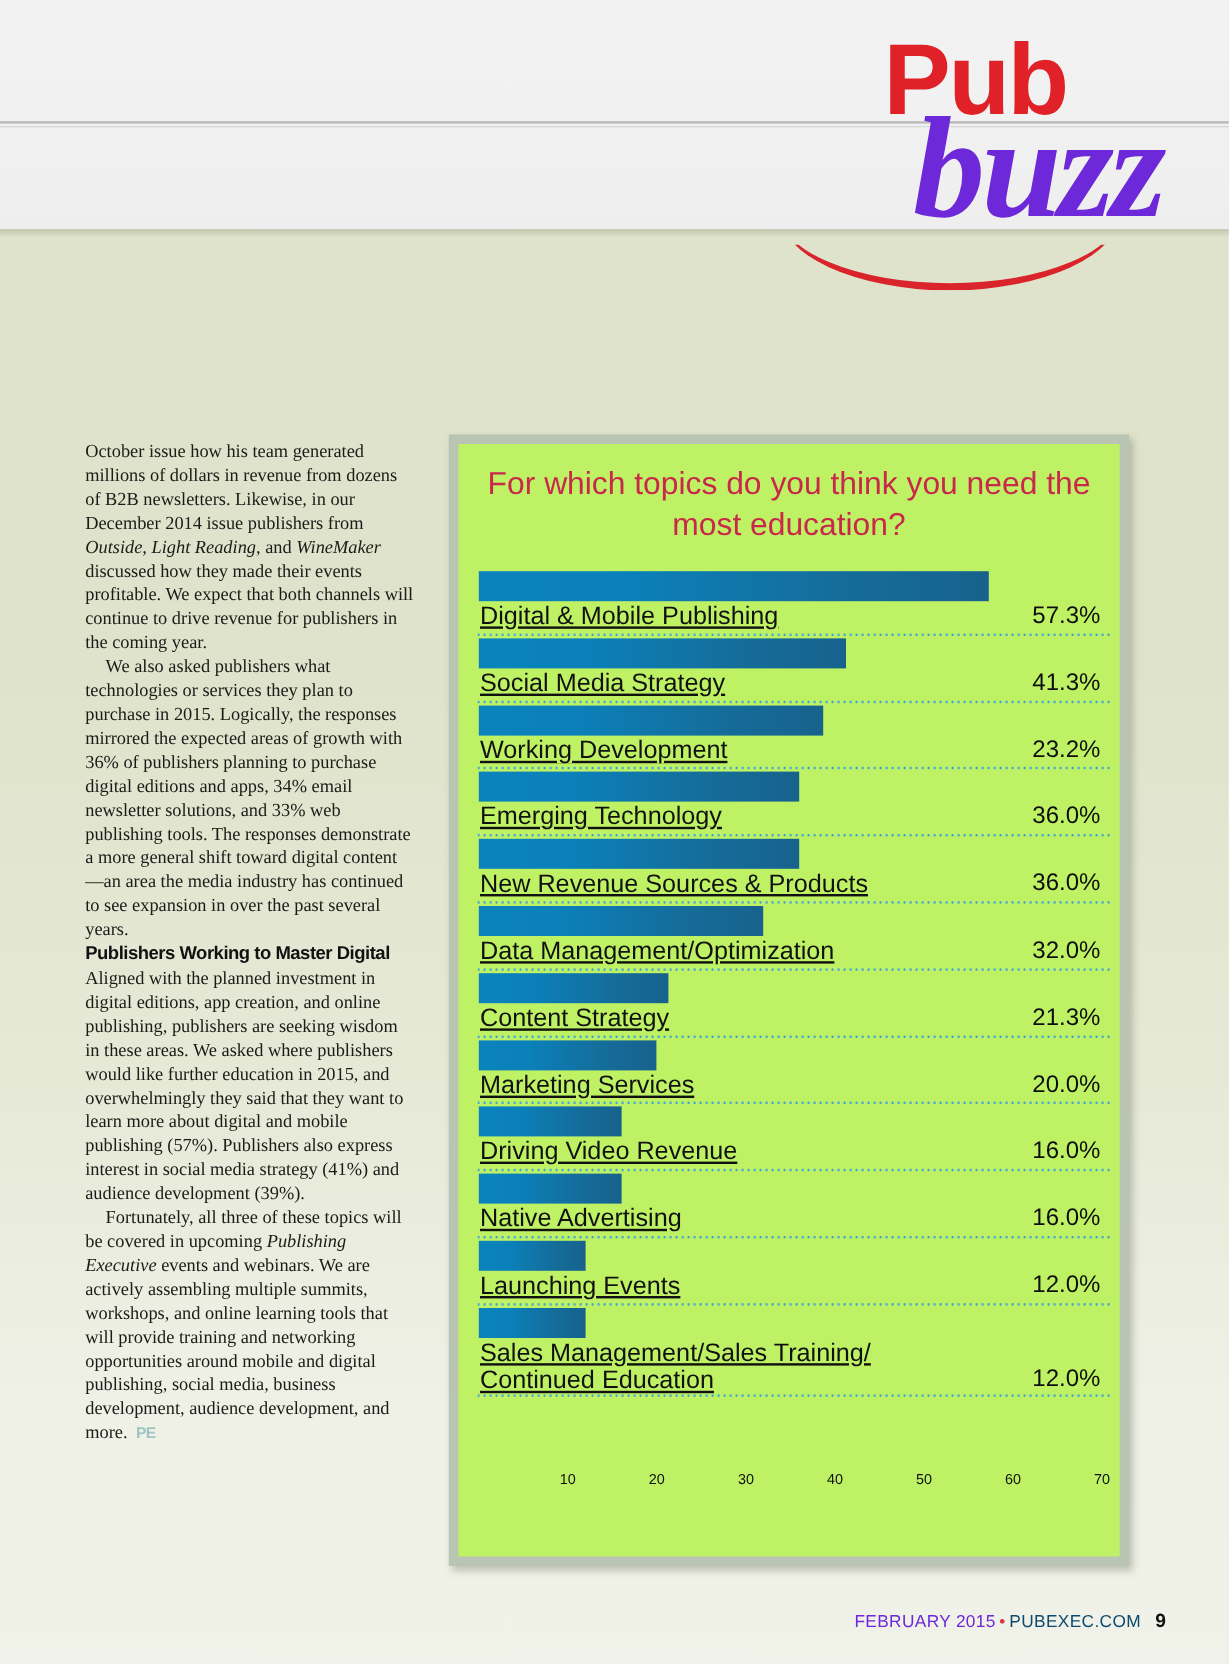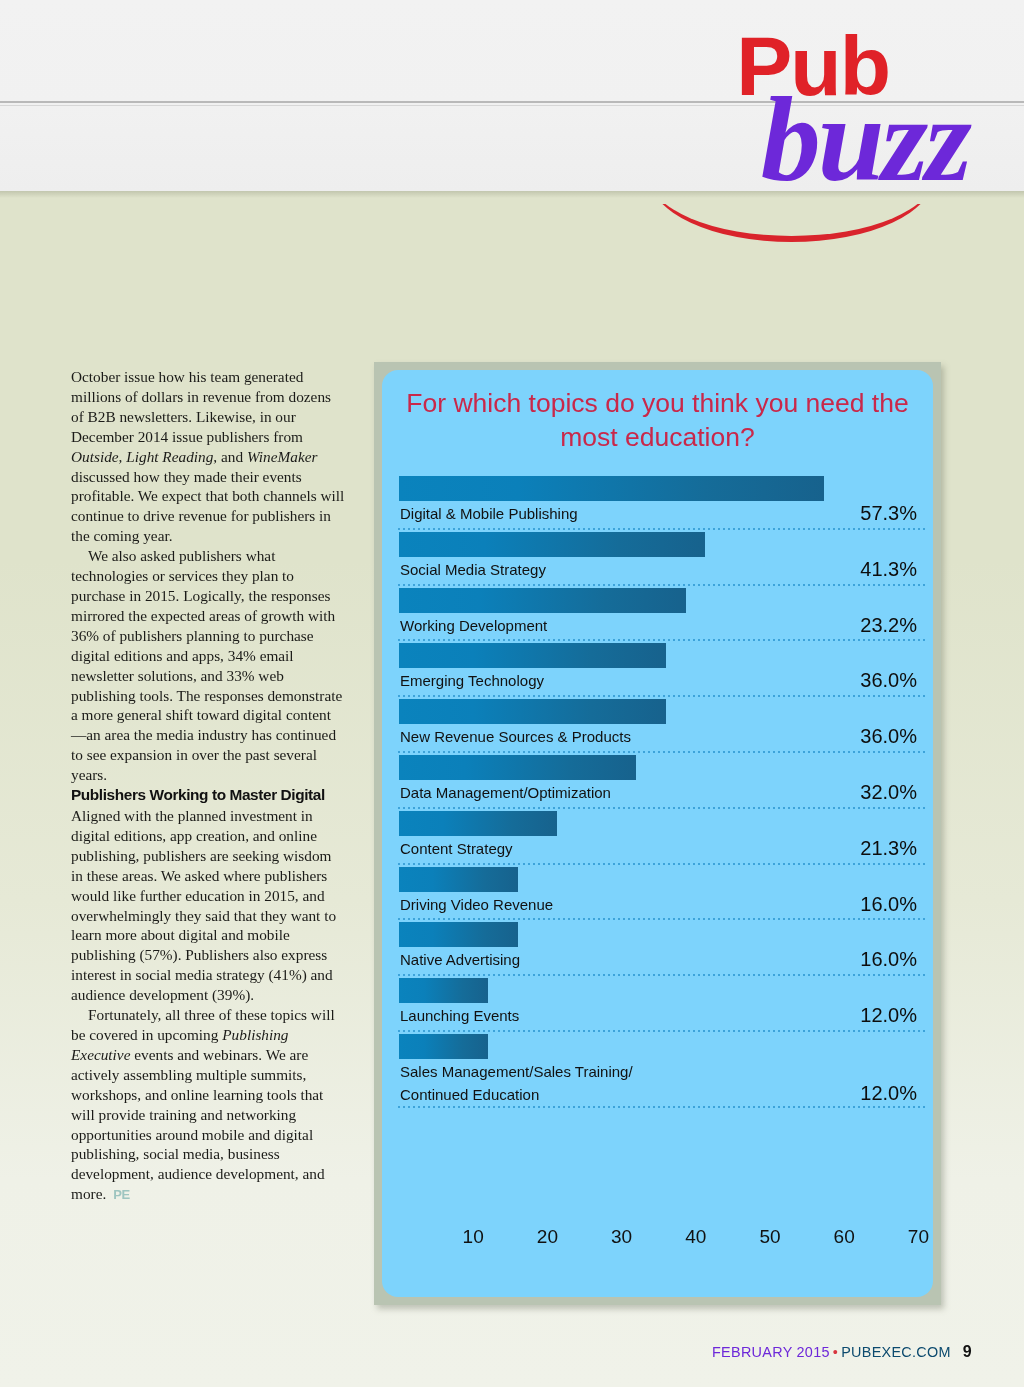--- a/index.html
+++ b/index.html
@@ -64,22 +64,21 @@
 
   
   .chart-frame{
     position:absolute;left:374px;top:362px;width:567px;height:943px;
     background:#b9c4b2;
     box-shadow:3px 4px 6px rgba(100,105,90,0.35);
     z-index:5;
   }
   .chart-panel{
     position:absolute;left:8px;top:8px;right:8px;bottom:8px;
-    background:#7dd3fc;
-    border-radius:16px;
+    background:#bef264;
   }
   .chart-title{
     position:absolute;left:20px;top:16px;right:20px;
     text-align:center;
     font-family:"Liberation Sans", sans-serif;
     font-size:26.5px;line-height:34px;color:#c9284a;
   }
   .plot{
     position:absolute;left:16px;top:104px;right:8px;height:800px;
   }
@@ -89,21 +88,21 @@
   .row .bar{
     position:absolute;left:1px;top:2px;height:25px;
     background:linear-gradient(to right,#0a83bd 0%,#0b80ba 28%,#156c99 72%,#17628d 100%);
   }
   .row .rowtext{
     position:absolute;left:1px;top:28px;right:4px;height:26px;
   }
   .row .label{
     position:absolute;left:1px;top:0px;
     font-family:"Liberation Sans", sans-serif;
-    font-size:15px;line-height:23px;color:#111;white-space:pre-line;
+    font-size:21px;line-height:23px;color:#111;white-space:pre-line;text-decoration:underline;
   }
   .row .value{
     position:absolute;right:4px;top:0px;
     font-family:"Liberation Sans", sans-serif;
     font-weight:normal;font-size:20px;line-height:23px;color:#0d0d0d;
   }
   .row .sep{
     position:absolute;left:0;right:0;bottom:0;height:2px;
     background-image:linear-gradient(to right,#3da3da 0 2px,transparent 2px 5px);
     background-size:5px 2px;background-repeat:repeat-x;
@@ -111,21 +110,21 @@
   .row.tall{height:76px;}
   .row.tall .rowtext{height:46px;}
   .row.tall .value{top:22px;}
 
   .axis{
     position:absolute;left:0;right:0;top:752px;height:30px;
   }
   .axis .tick{
     position:absolute;top:0;
     font-family:"Liberation Sans", sans-serif;
-    font-size:19px;color:#111;transform:translateX(-50%);
+    font-size:12px;color:#111;transform:translateX(-50%);
   }
 
   
   .footer{
     position:absolute;right:52px;bottom:26px;z-index:6;
     font-family:"Liberation Sans", sans-serif;font-size:14.4px;letter-spacing:0.3px;
   }
   .footer .fdate{color:#6d28d9;}
   .footer .fdot{color:#d8363f;margin:0 3px;}
   .footer .fsite{color:#0c4a6e;}
@@ -205,20 +204,28 @@
               <div class="label">Data Management/Optimization</div>
               <div class="value">32.0%</div>
             </div>
             <div class="sep"></div>
           </div>
           <div class="row">
             <div class="bar" style="width: 158.046px;"></div>
             <div class="rowtext">
               <div class="label">Content Strategy</div>
               <div class="value">21.3%</div>
+            </div>
+            <div class="sep"></div>
+          </div>
+          <div class="row">
+            <div class="bar" style="width: 148.4px;"></div>
+            <div class="rowtext">
+              <div class="label">Marketing Services</div>
+              <div class="value">20.0%</div>
             </div>
             <div class="sep"></div>
           </div>
           <div class="row">
             <div class="bar" style="width: 118.72px;"></div>
             <div class="rowtext">
               <div class="label">Driving Video Revenue</div>
               <div class="value">16.0%</div>
             </div>
             <div class="sep"></div>

